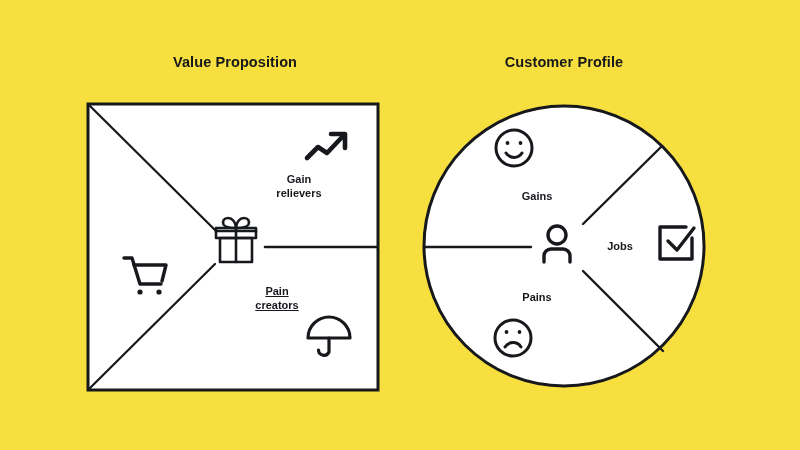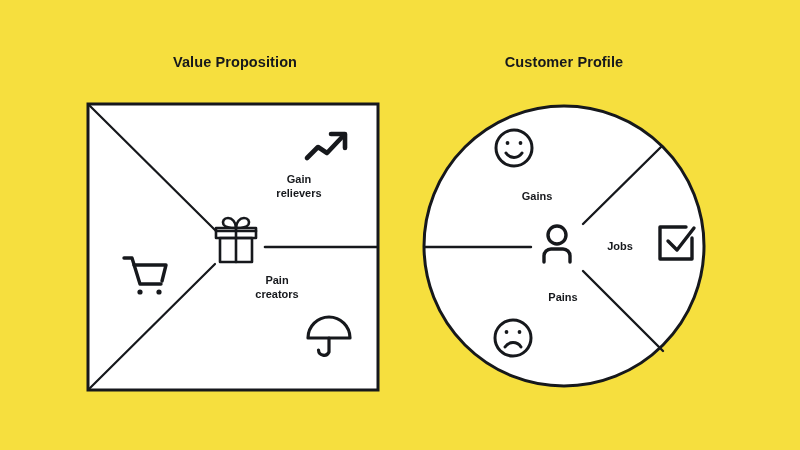--- a/index.html
+++ b/index.html
@@ -45,24 +45,24 @@
     font-size: 11px;
     font-weight: bold;
     color: #16181c;
     line-height: 14px;
     white-space: nowrap;
     text-align: center;
     transform: translateX(-50%);
   }
   #lbl-products  { left: 143px; top: 210px; }
   #lbl-gain      { left: 276px; top: 172px; margin-left: 23px; }
-  #lbl-pain      { left: 277px; top: 273px; }
+  #lbl-pain      { left: 277px; top: 284px; text-decoration: underline; }
   #lbl-gains     { left: 537px; top: 189px; }
   #lbl-jobs      { left: 620px; top: 239px; text-align: center; }
-  #lbl-pains     { left: 563px; top: 290px; }
+  #lbl-pains     { left: 537px; top: 290px; }
 </style>
 </head>
 <body>
 
 <div id="canvas">
 
   <div class="title" id="vp-title">Value Proposition</div>
   <div class="title" id="cp-title">Customer Profile</div>
 
   <svg class="svg-layer" viewBox="0 0 800 450" xmlns="http://www.w3.org/2000/svg">

